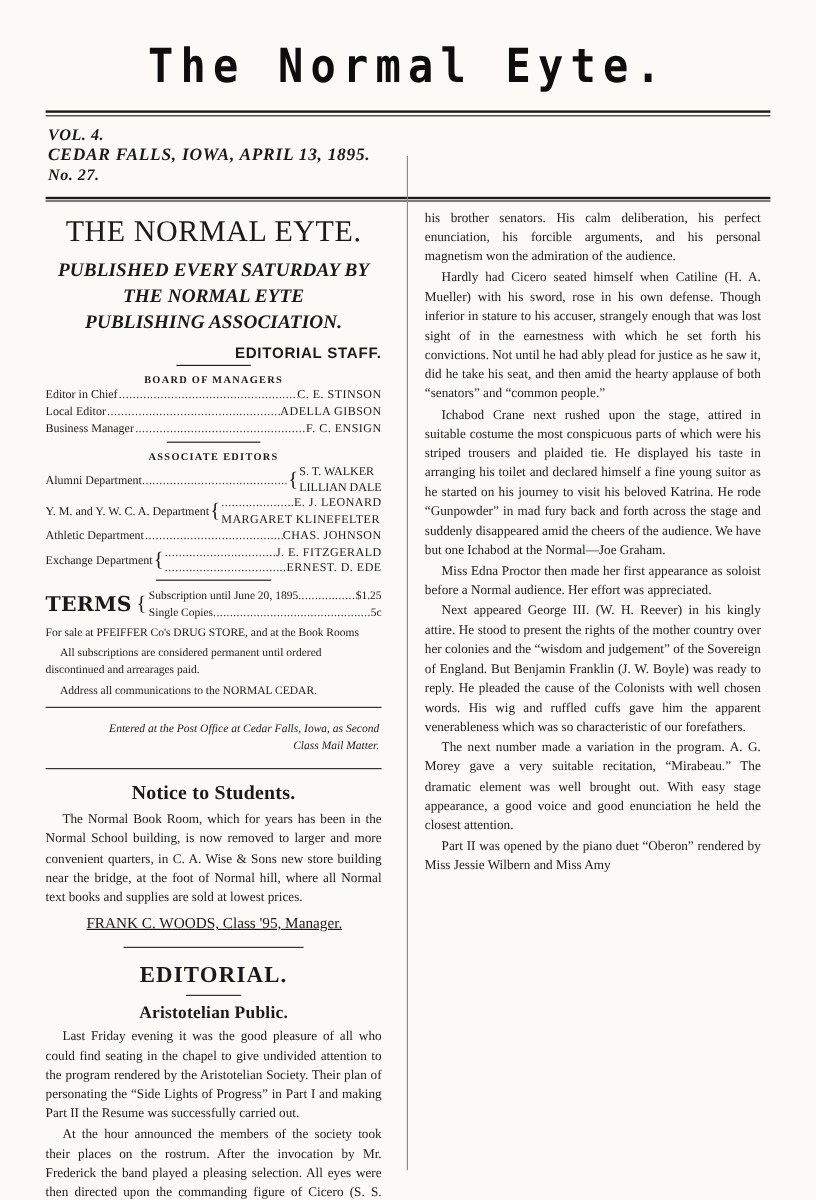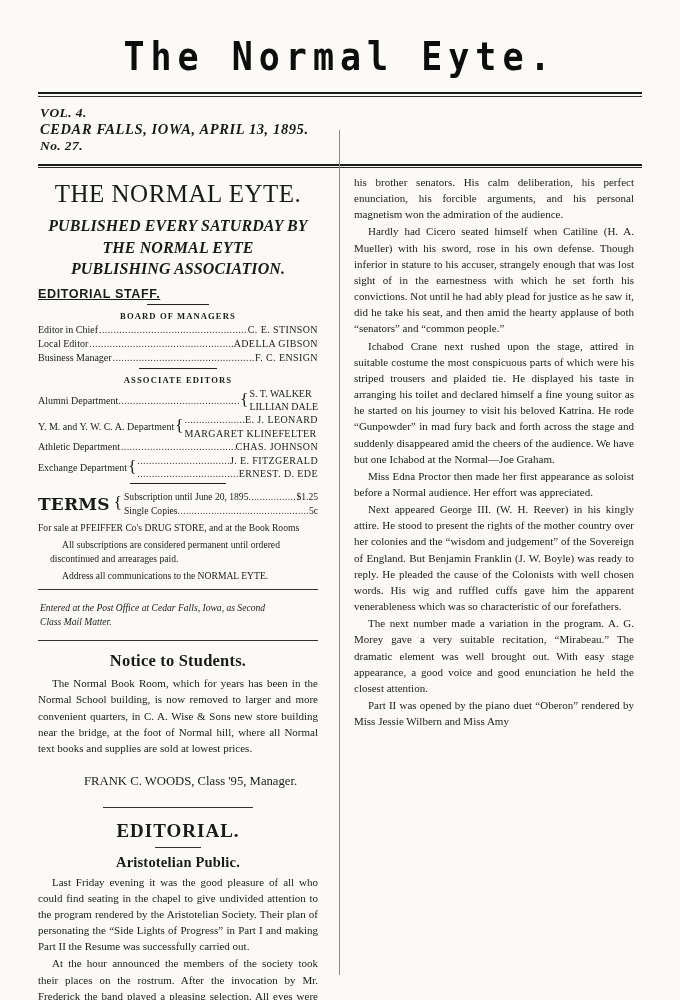--- a/index.html
+++ b/index.html
@@ -55,24 +55,23 @@
     font-size:25px;
     letter-spacing:0.5px;
     margin:6px 0 7px 0;
     font-family:"Liberation Serif", serif;
   }
   .pub-line{
     text-align:center;font-style:italic;font-weight:bold;
     font-size:16px;line-height:1.35;letter-spacing:0.1px;
   }
   .ed-staff{
-    text-align:left;font-family:"Liberation Sans", sans-serif;
+    text-align:right;font-family:"Liberation Sans", sans-serif;
     font-weight:bold;font-size:12.6px;letter-spacing:0.6px;
     margin:7px 0 2px 0;
-    text-decoration:underline;
   }
   .minirule{width:62px;border-top:1.1px solid #222;margin:3px auto 6px auto;}
   .minirule.w2{width:78px;}
   .minirule.w3{width:96px;}
   .smallcaps-head{
     text-align:center;font-size:8.6px;font-weight:bold;
     letter-spacing:1.1px;margin:1px 0 2px 0;
   }
 
   .staff-row{
@@ -109,46 +108,47 @@
     font-weight:bold;font-size:17px;letter-spacing:0.2px;
     flex:0 0 auto;padding-right:2px;
   }
   .terms-block .brace{font-size:17px;line-height:0.85;padding:0 2px;}
   .terms-lines{flex:1 1 auto;min-width:0;}
   .terms-lines .sub{display:flex;align-items:center;font-size:9.6px;line-height:1.38;white-space:nowrap;}
   .terms-lines .sub .dots{flex:1 1 auto;overflow:hidden;color:#333;letter-spacing:0.4px;}
   .terms-lines .sub .val{flex:0 0 auto;}
 
   .note{font-size:9.6px;line-height:1.4;margin-top:4px;}
-  .note.indent{text-indent:12px;margin-left:12px;}
+  .note.indent{text-indent:12px;}
 
   .boxrule{border-top:1.1px solid #333;margin:7px 0 6px 0;}
   .entered{
-    font-style:italic;font-size:9.6px;line-height:1.45;text-align:left;
+    font-style:italic;font-size:9.6px;line-height:1.45;text-align:right;
     padding:5px 2px 4px 2px;
   }
 
   .sec-head{
     text-align:center;font-weight:bold;
     font-size:16.5px;margin:10px 0 4px 0;letter-spacing:0.2px;
   }
   .sec-head.big{font-size:19px;letter-spacing:1px;margin-top:12px;}
   .sec-head.sub{font-size:14.5px;margin:6px 0 3px 0;}
 
   p.body{
     font-size:11px;line-height:1.47;
     text-align:justify;
     text-indent:14px;
     margin:0 0 1px 0;
     hyphens:none;
   }
   p.body.noind{text-indent:0;}
   p.sig{
-    font-size:12.7px;line-height:1.47;margin:16px;
+    font-size:12.7px;line-height:1.47;margin:4px;
     text-indent:30px;
+    text-decoration:underline;
   }
   .rule-sep{width:150px;border-top:1.1px solid #333;margin:10px auto 2px auto;}
   .rule-sep.short{width:46px;margin:5px auto 6px auto;}
 
   .vdivider{
     position:absolute;left:339px;top:130px;
     width:0;height:845px;border-left:1px solid #8a8a8a;
   }
 </style>
 </head>
@@ -268,21 +268,21 @@
           <span class="sub">
             <span>Single Copies</span>
             <span class="dots">......................................................................................................</span>
             <span class="val">5c</span>
           </span>
         </span>
       </div>
 
       <div class="note">For sale at PFEIFFER Co's DRUG STORE, and at the Book Rooms</div>
       <div class="note indent">All subscriptions are considered permanent until ordered discontinued and arrearages paid.</div>
-      <div class="note indent">Address all communications to the NORMAL EYTE.</div>
+      <div class="note indent">Address all communications to the NORMAL CEDAR.</div>
 
       <div class="boxrule"></div>
       <div class="entered">
         <div>Entered at the Post Office at Cedar Falls, Iowa, as Second</div>
         <div>Class Mail Matter.</div>
       </div>
       <div class="boxrule"></div>
 
       <div class="sec-head">Notice to Students.</div>
       <p class="body">The Normal Book Room, which for years has been in the Normal School building, is now removed to larger and more convenient quarters, in C. A. Wise &amp; Sons new store building near the bridge, at the foot of Normal hill, where all Normal text books and supplies are sold at lowest prices.</p>

